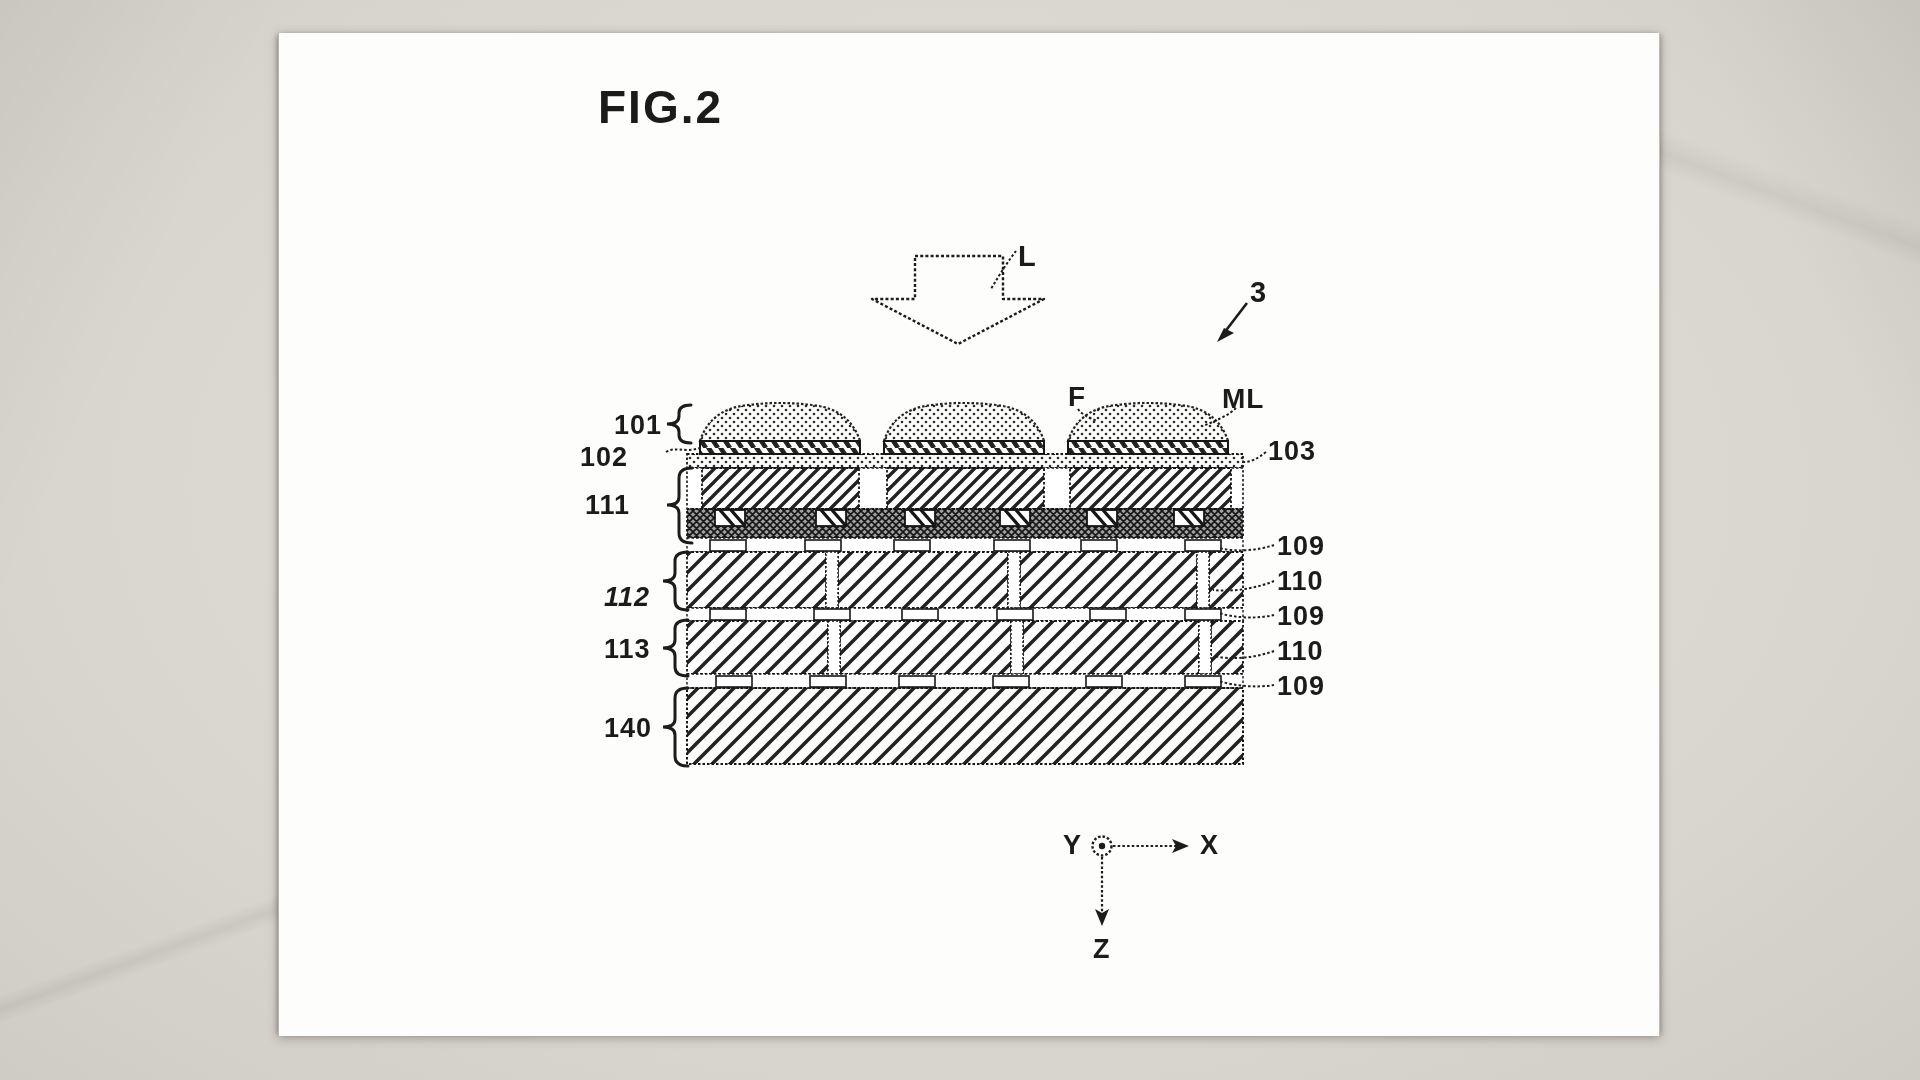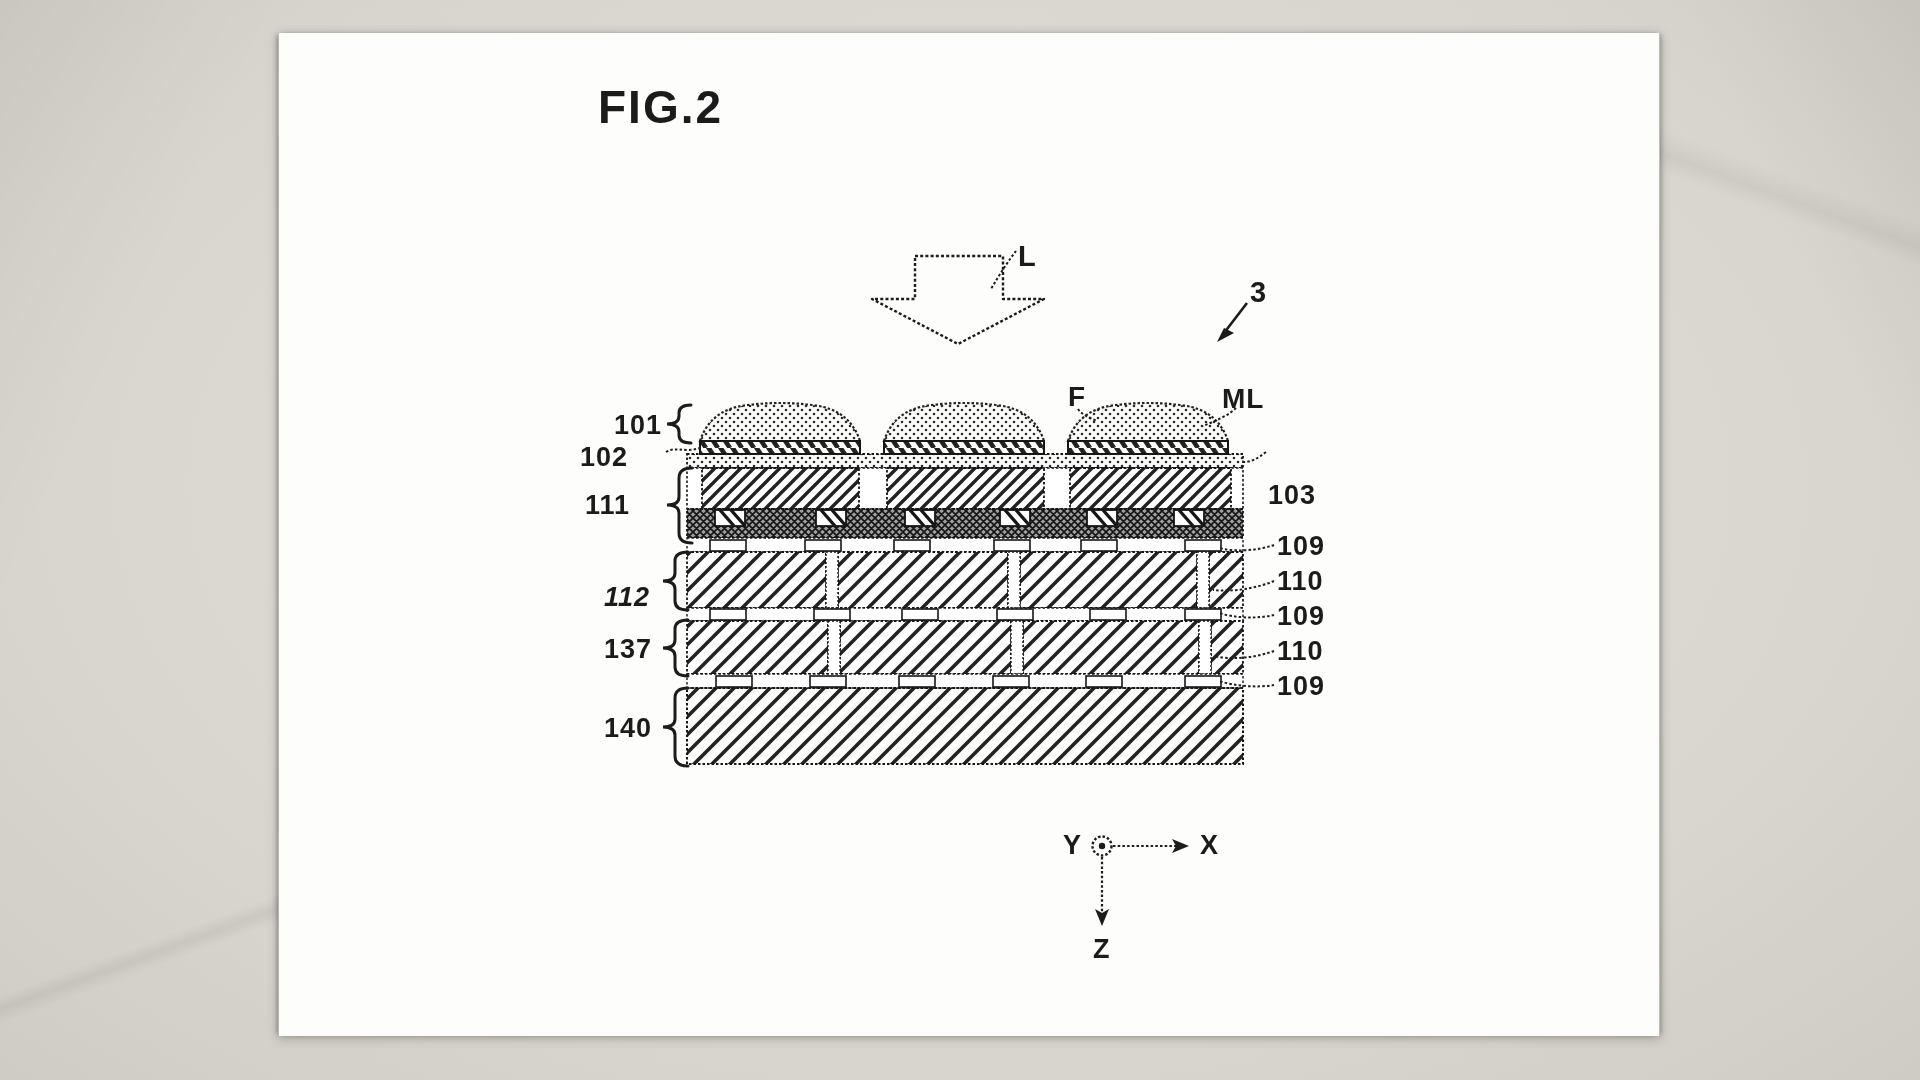--- a/index.html
+++ b/index.html
@@ -209,24 +209,24 @@
 
 <div class="lbl ref" style="left:1018px;top:240px;font-size:29px;">L</div>
 <div class="lbl ref" style="left:1250px;top:276px;font-size:29px;">3</div>
 <div class="lbl ref" style="left:1068px;top:381px;font-size:28px;">F</div>
 <div class="lbl ref" style="left:1222px;top:383px;font-size:28px;text-align:right;">ML</div>
 
 <div class="lbl ref" style="left:614px;top:410px;">101</div>
 <div class="lbl ref" style="left:580px;top:442px;">102</div>
 <div class="lbl ref" style="left:585px;top:490px;">111</div>
 <div class="lbl ref" style="left:604px;top:582px;font-style:italic;">112</div>
-<div class="lbl ref" style="left:604px;top:634px;">137</div>
+<div class="lbl ref" style="left:604px;top:634px;">113</div>
 <div class="lbl ref" style="left:604px;top:713px;">140</div>
 
-<div class="lbl ref" style="left:1268px;top:436px;margin-top:44px;">103</div>
+<div class="lbl ref" style="left:1268px;top:436px;">103</div>
 <div class="lbl ref" style="left:1277px;top:531px;">109</div>
 <div class="lbl ref" style="left:1277px;top:566px;">110</div>
 <div class="lbl ref" style="left:1277px;top:601px;">109</div>
 <div class="lbl ref" style="left:1277px;top:636px;">110</div>
 <div class="lbl ref" style="left:1277px;top:671px;">109</div>
 
 <div class="lbl axis" style="left:1063px;top:830px;">Y</div>
 <div class="lbl axis" style="left:1200px;top:830px;">X</div>
 <div class="lbl axis" style="left:1093px;top:934px;">Z</div>
 

